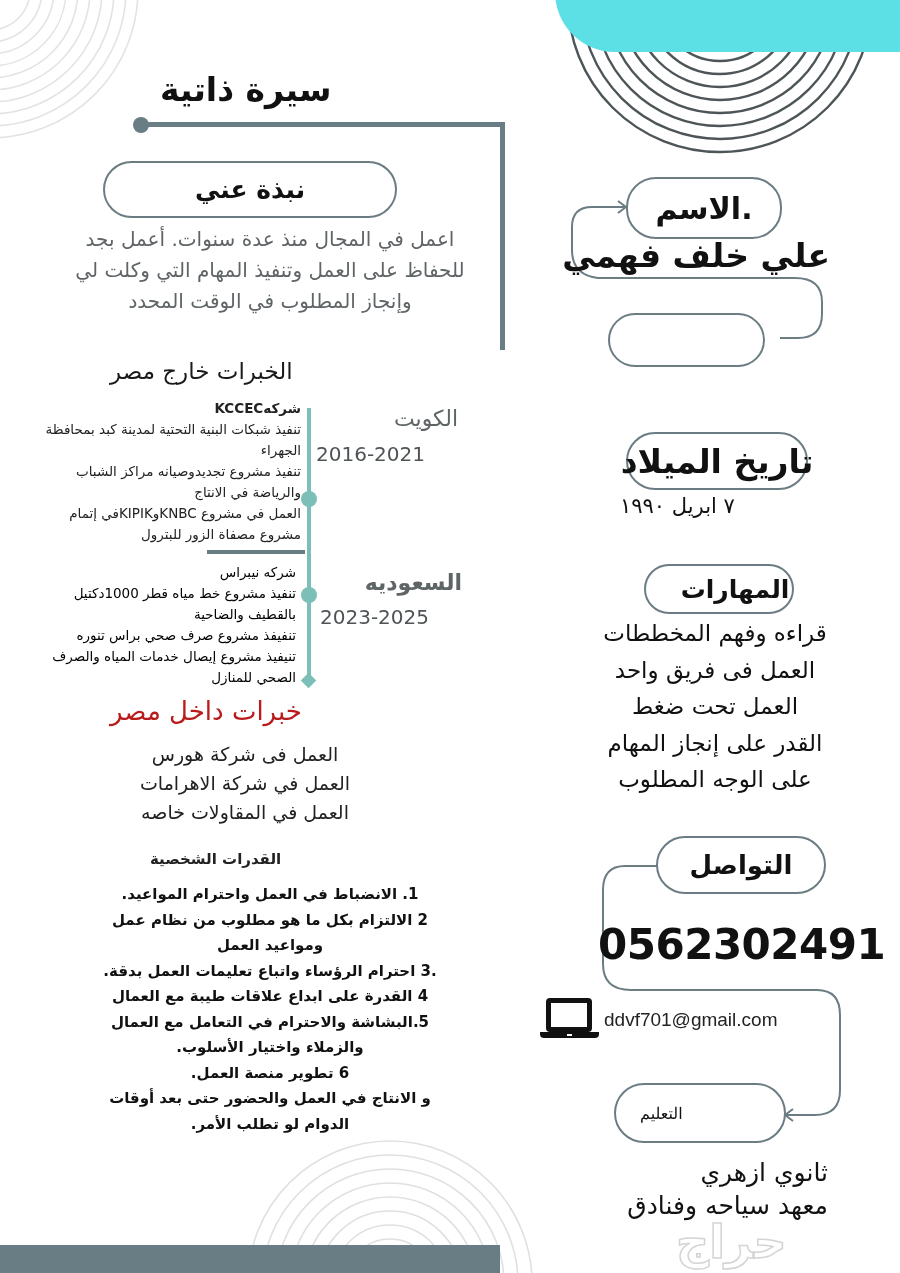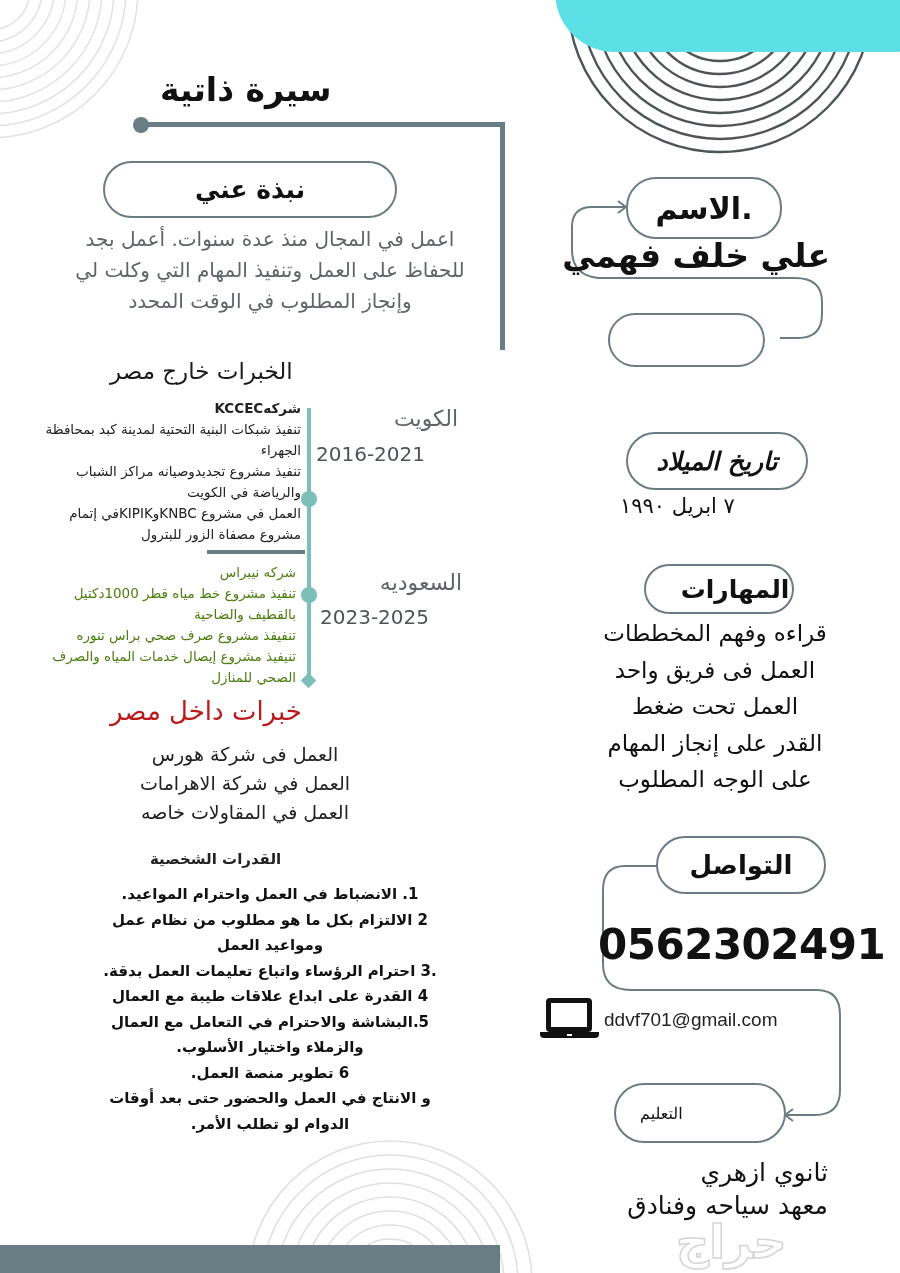--- a/index.html
+++ b/index.html
@@ -87,28 +87,28 @@
 <div class="abs" style="left:303px;top:675px;width:11px;height:11px;transform:rotate(45deg);background:#7cbfb8;"></div>
 <div class="abs" style="left:207px;top:550px;width:98px;height:4px;background:#687e84;"></div>
 
 <div class="abs country" style="left:330px;top:406px;width:128px;">الكويت</div>
 <div class="abs years" style="left:316px;top:442px;">2016-2021</div>
 <div class="abs job-text" style="left:0;top:398px;width:301px;">
   <div style="font-weight:bold;">شركهKCCEC</div>
   <div>تنفيذ شبكات البنية التحتية لمدينة كبد بمحافظة</div>
   <div>الجهراء</div>
   <div>تنفيذ مشروع تجديدوصيانه مراكز الشباب</div>
-  <div>والرياضة في الكويت</div>
+  <div>والرياضة في الانتاج</div>
   <div>العمل في مشروع KNBCوKIPIKفي إتمام</div>
   <div>مشروع مصفاة الزور للبترول</div>
 </div>
 
-<div class="abs country" style="left:330px;top:570px;width:132px;">السعوديه</div>
+<div class="abs country" style="left:330px;top:570px;width:132px;font-weight:bold;">السعوديه</div>
 <div class="abs years" style="left:320px;top:605px;">2023-2025</div>
-<div class="abs job-text" style="left:0;top:562px;width:296px;color:#4d7c0f;">
+<div class="abs job-text" style="left:0;top:562px;width:296px;color:#000000;">
   <div>شركه نيبراس</div>
   <div>تنفيذ مشروع خط مياه قطر 1000دكتيل</div>
   <div>بالقطيف والضاحية</div>
   <div>تنفيفذ مشروع صرف صحي براس تنوره</div>
   <div>تنيفيذ مشروع إيصال خدمات المياه والصرف</div>
   <div>الصحي للمنازل</div>
 </div>
 
 <div class="abs center-text rtl" style="left:110px;top:696px;width:270px;font-size:26px;color:#b91c1c;">خبرات داخل مصر</div>
 <div class="abs rtl" style="left:100px;top:740px;width:290px;text-align:center;font-size:19px;line-height:29px;color:#222;">
@@ -137,21 +137,21 @@
     <path d="M58 11 L66 17 L58 23"></path>
   </g>
 </svg>
 <div class="pill" style="left:626px;top:177px;width:156px;height:62px;">
   <span style="font-size:30px;">الاسم.</span>
 </div>
 <div class="abs center-text rtl" style="left:580px;top:236px;width:250px;font-size:33px;font-weight:bold;">علي خلف فهمي</div>
 <div class="pill" style="left:608px;top:313px;width:157px;height:54px;"></div>
 
 <div class="pill" style="left:626px;top:432px;width:182px;height:58px;">
-  <span style="font-size:25px;font-style:italic;">تاريخ الميلاد</span>
+  <span style="font-size:33px;">تاريخ الميلاد</span>
 </div>
 <div class="abs center-text rtl" style="left:620px;top:494px;width:160px;font-size:21px;color:#111;">٧ ابريل ١٩٩٠</div>
 
 <div class="pill" style="left:644px;top:564px;width:150px;height:50px;">
   <span style="font-size:25px;margin-left:32px;">المهارات</span>
 </div>
 <div class="abs rtl" style="left:560px;top:615px;width:310px;text-align:center;font-size:23px;line-height:36.5px;color:#111;">
   <div>قراءه وفهم المخططات</div>
   <div>العمل فى فريق واحد</div>
   <div>العمل تحت ضغط</div>

